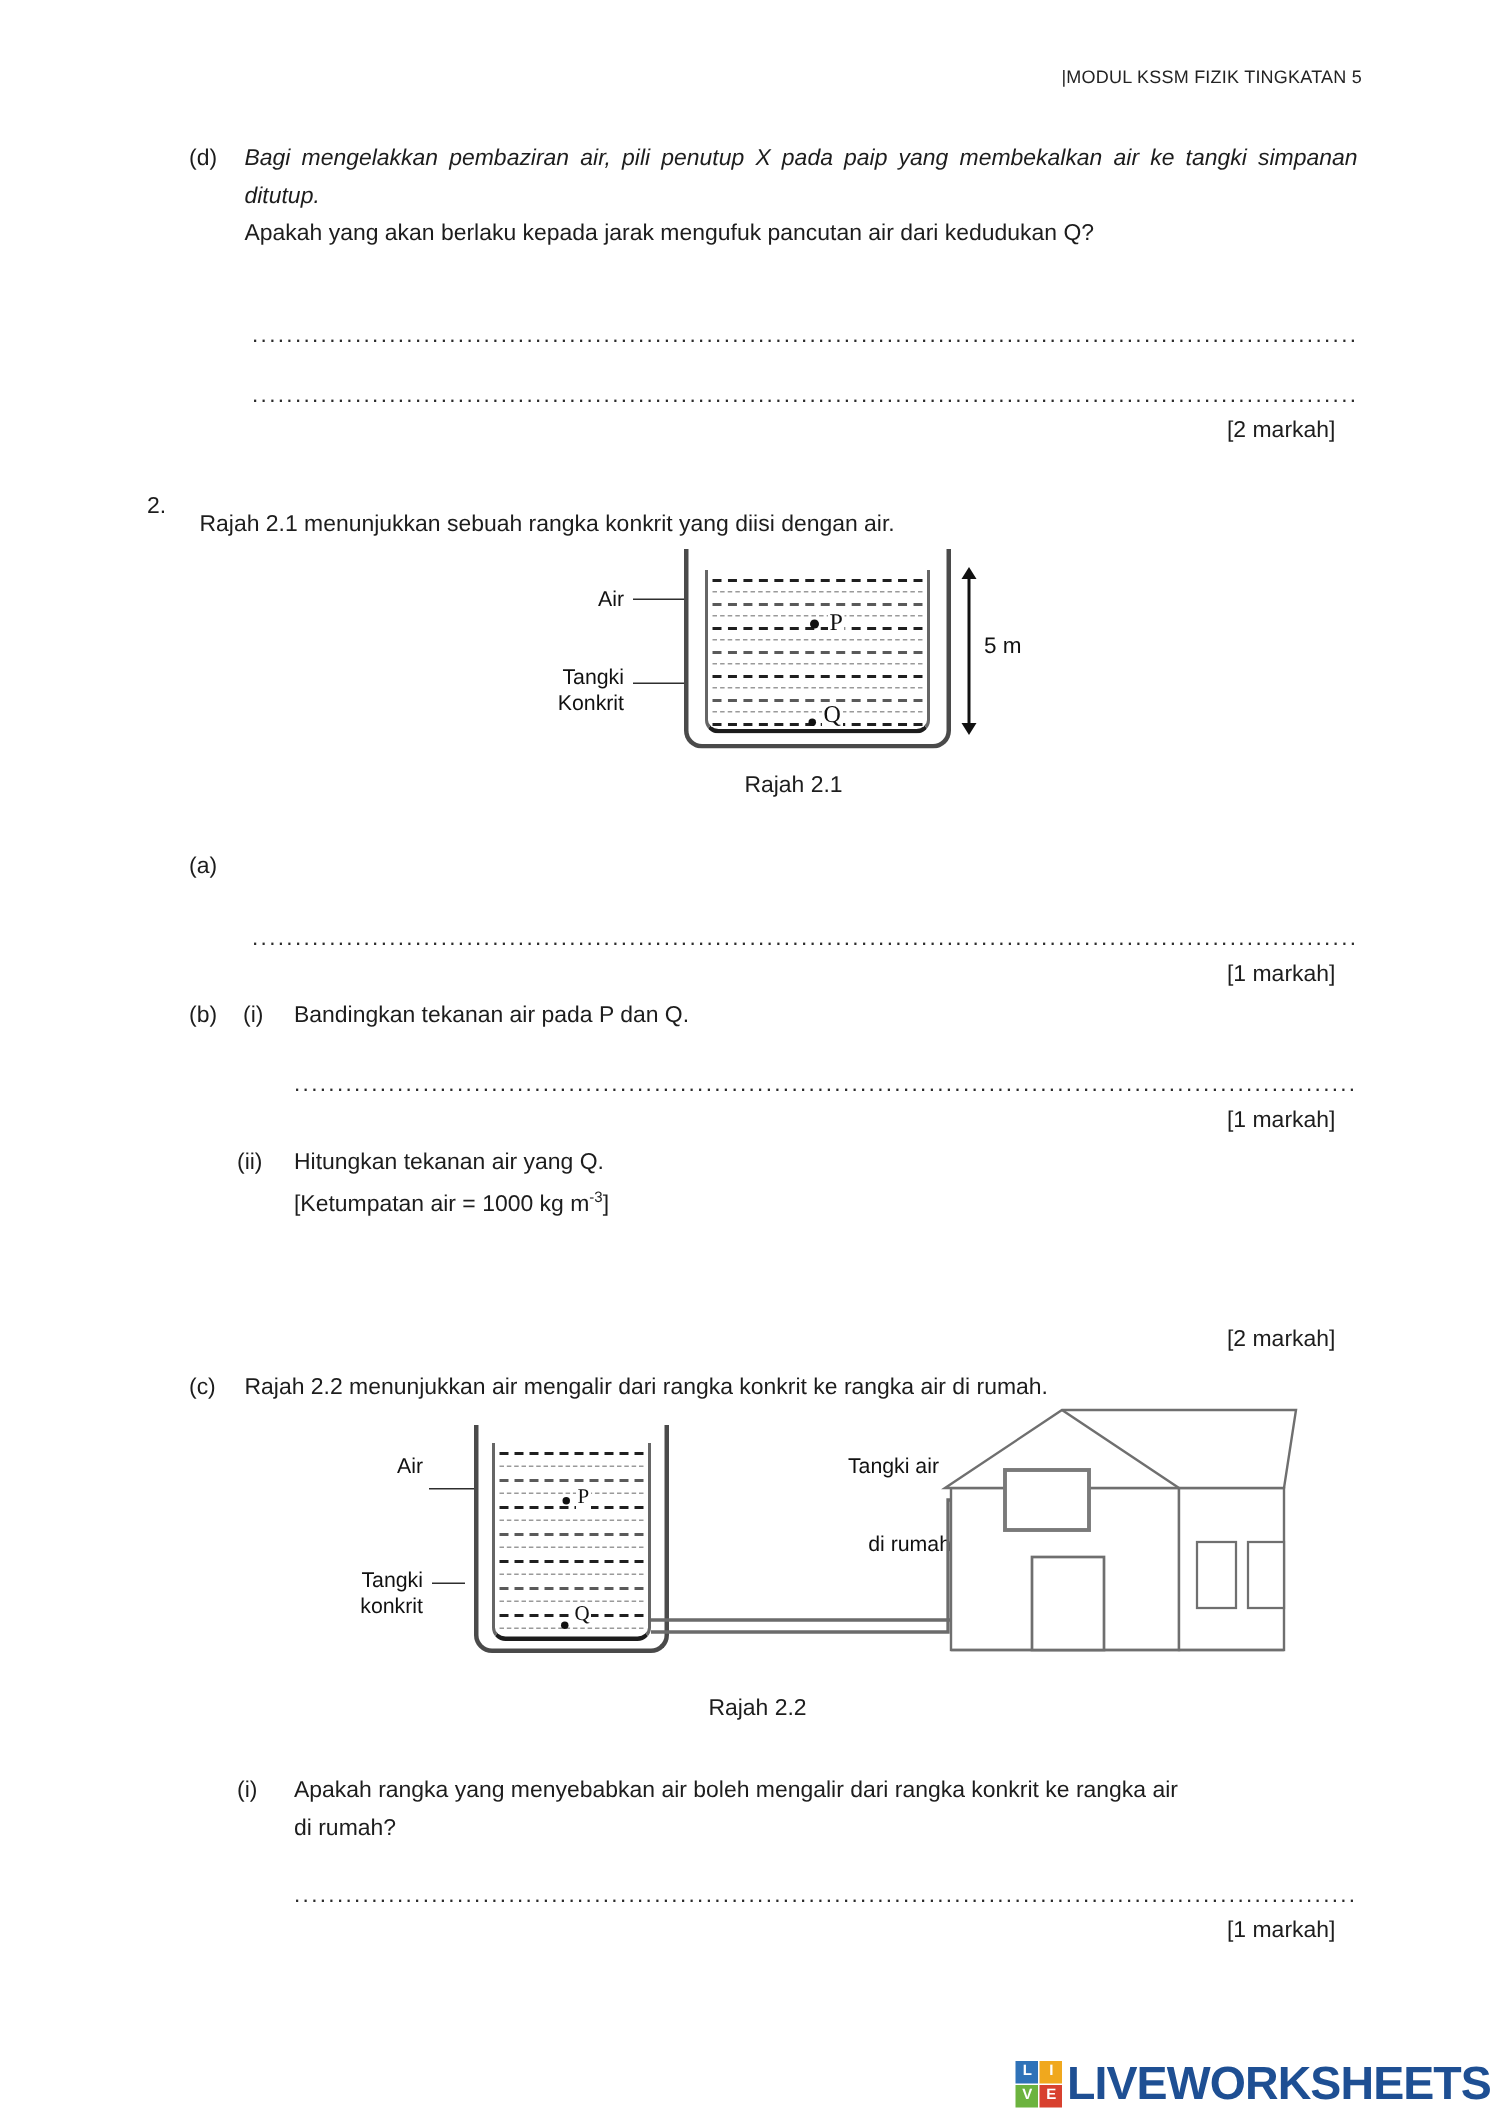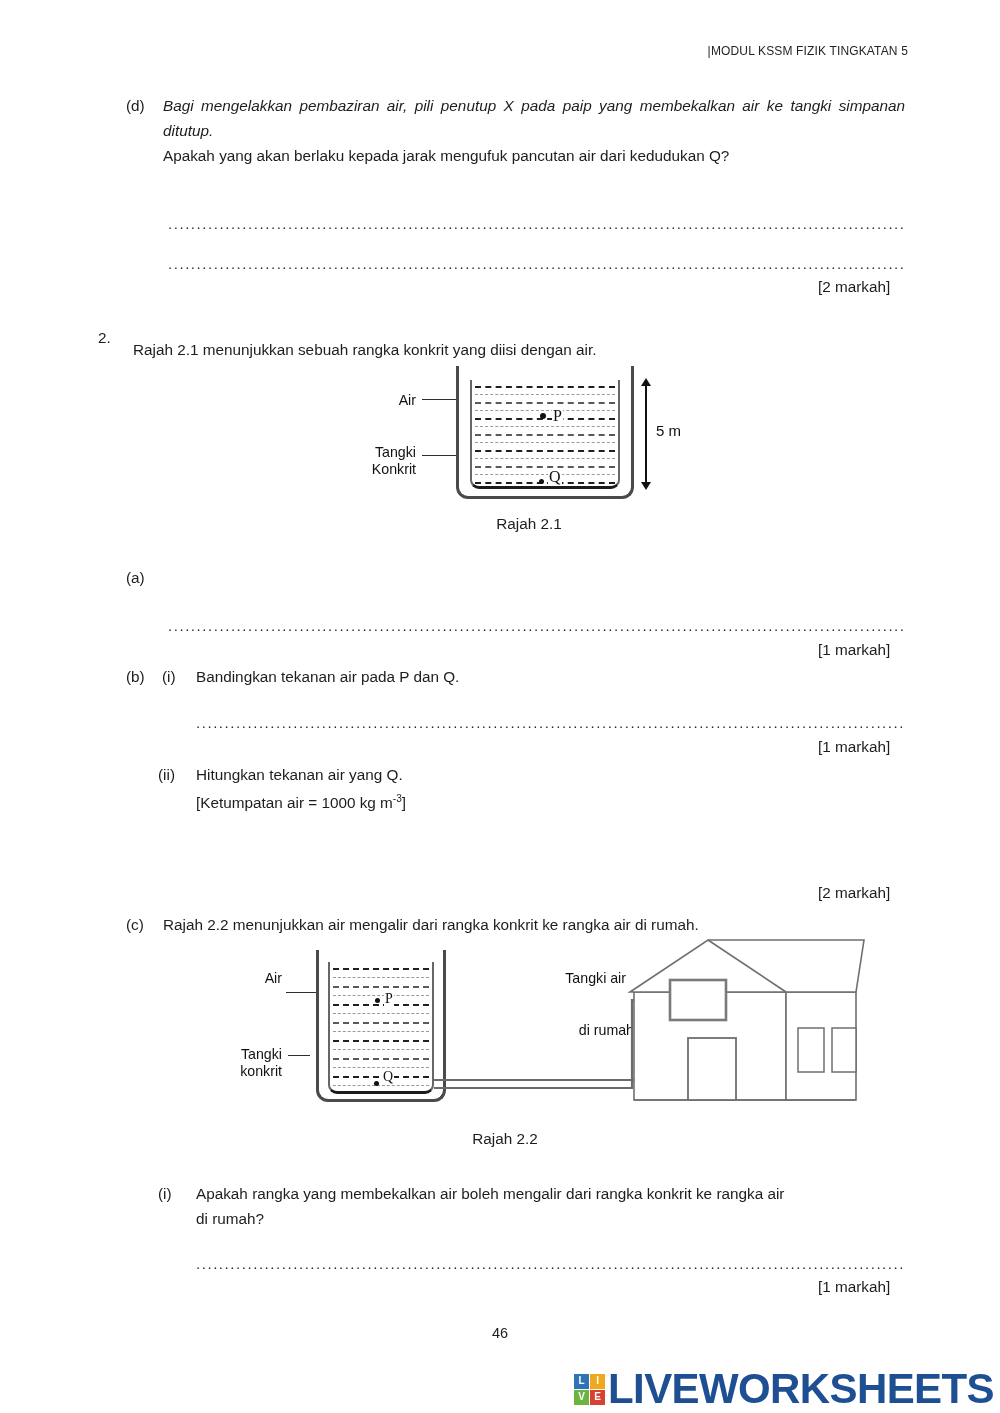--- a/index.html
+++ b/index.html
@@ -120,21 +120,21 @@
     display: flex;
     align-items: center;
     justify-content: center;
     font-size: 10px;
     font-weight: bold;
     color: #ffffff;
     font-family: "Liberation Sans", sans-serif;
     line-height: 1;
   }
   .lw-word {
-    font-size: 42px;
+    font-size: 31px;
     font-weight: bold;
     letter-spacing: -0.6px;
     font-family: "Liberation Sans", sans-serif;
   }
 
   
   .fig21 {
     position: absolute;
     left: 404px;
     top: 360px;
@@ -387,26 +387,25 @@
       <rect x="452" y="108" width="48" height="62" fill="#ffffff" stroke="#6f6f6f" stroke-width="1.8"></rect>
 
       <rect x="562" y="98" width="26" height="44" fill="#ffffff" stroke="#6f6f6f" stroke-width="1.5"></rect>
       <rect x="596" y="98" width="24" height="44" fill="#ffffff" stroke="#6f6f6f" stroke-width="1.5"></rect>
     </svg>
   </div>
 
   <div class="figcaption" style="left:380px; top:1130px; width:250px;">Rajah 2.2</div>
 
   <div class="qtext" style="left:158px; top:1181px; width:34px;">(i)</div>
-  <div class="qtext" style="left:196px; top:1181px; width:714px;">Apakah rangka yang membekalkan air boleh mengalir dari rangka konkrit ke rangka air</div>
+  <div class="qtext" style="left:196px; top:1181px; width:714px;">Apakah rangka yang menyebabkan air boleh mengalir dari rangka konkrit ke rangka air</div>
   <div class="qtext" style="left:196px; top:1206px; width:714px;">di rumah?</div>
   <div class="dotline" style="left:196px; top:1255px; width:710px;"></div>
   <div class="marks" style="left:818px; top:1278px;">[1 markah]</div>
 
-  <div class="pagenum" style="top:1325px;">46</div>
 
   <div class="lw-logo">
     <div class="lw-tiles">
       <div class="lw-tile" style="background: rgb(47, 114, 184);">L</div>
       <div class="lw-tile" style="background: rgb(240, 168, 30);">I</div>
       <div class="lw-tile" style="background: rgb(108, 179, 63);">V</div>
       <div class="lw-tile" style="background: rgb(216, 65, 47);">E</div>
     </div>
     <div class="lw-word" style="color: rgb(30, 79, 147);">LIVEWORKSHEETS</div>
   </div>

